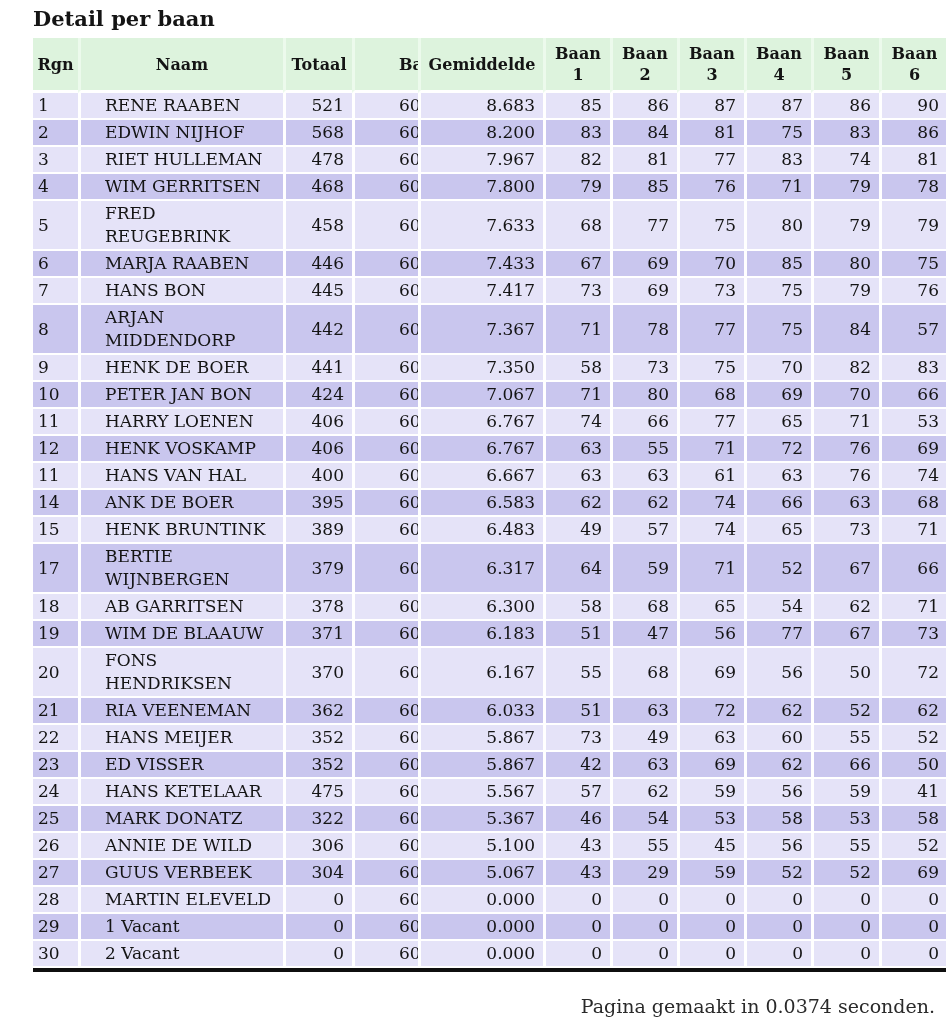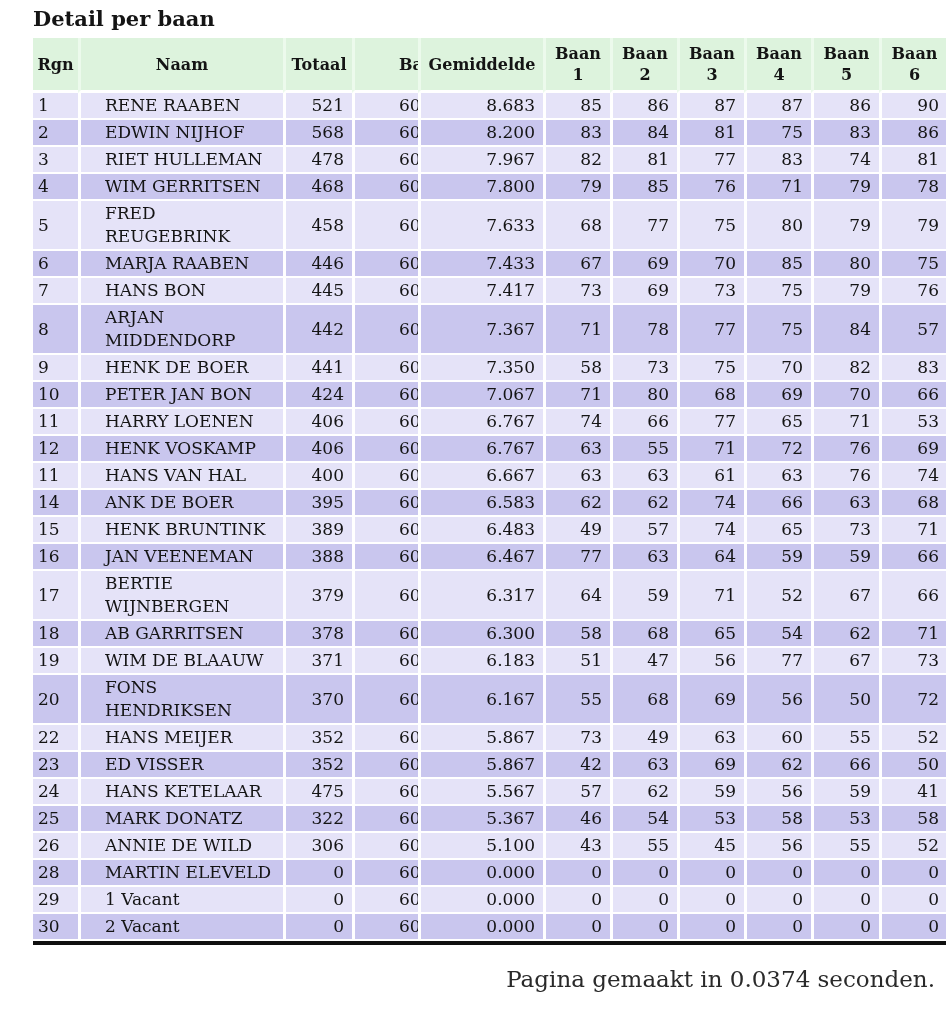--- a/index.html
+++ b/index.html
@@ -38,21 +38,21 @@
   .col-2{width:69px;}
   .col-3{width:66px;padding-left:44px;}
   .col-4{width:125px;}
   .col-5,.col-6,.col-7,.col-8{width:67px;}
   .col-9,.col-10{width:68px;}
   td.col-0{text-align:left;padding-left:5px;}
   td.col-1{text-align:left;padding-left:24px;}
   td.col-2,td.col-3,td.col-4,td.col-5,td.col-6,
   td.col-7,td.col-8,td.col-9,td.col-10{text-align:right;padding-right:8px;}
   .footer{
-    width:902px;text-align:right;font-size:23px;line-height:24px;
+    width:902px;text-align:right;font-size:19px;line-height:24px;
     margin-top:22px;color:#2a2a2a;
   }
 </style>
 </head>
 <body>
 
 <div class="page">
   <h1 class="title">Detail per baan</h1>
 
   <table class="score">
@@ -268,33 +268,20 @@
           <td class="col-3">60</td>
           <td class="col-4">6.483</td>
           <td class="col-5">49</td>
           <td class="col-6">57</td>
           <td class="col-7">74</td>
           <td class="col-8">65</td>
           <td class="col-9">73</td>
           <td class="col-10">71</td>
         </tr>
         <tr>
-          <td class="col-0">16</td>
-          <td class="col-1">JAN VEENEMAN</td>
-          <td class="col-2">388</td>
-          <td class="col-3">60</td>
-          <td class="col-4">6.467</td>
-          <td class="col-5">77</td>
-          <td class="col-6">63</td>
-          <td class="col-7">64</td>
-          <td class="col-8">59</td>
-          <td class="col-9">59</td>
-          <td class="col-10">66</td>
-        </tr>
-        <tr>
           <td class="col-0">17</td>
           <td class="col-1">BERTIE
 WIJNBERGEN</td>
           <td class="col-2">379</td>
           <td class="col-3">60</td>
           <td class="col-4">6.317</td>
           <td class="col-5">64</td>
           <td class="col-6">59</td>
           <td class="col-7">71</td>
           <td class="col-8">52</td>
@@ -334,20 +321,33 @@
           <td class="col-3">60</td>
           <td class="col-4">6.167</td>
           <td class="col-5">55</td>
           <td class="col-6">68</td>
           <td class="col-7">69</td>
           <td class="col-8">56</td>
           <td class="col-9">50</td>
           <td class="col-10">72</td>
         </tr>
         <tr>
+          <td class="col-0">21</td>
+          <td class="col-1">RIA VEENEMAN</td>
+          <td class="col-2">362</td>
+          <td class="col-3">60</td>
+          <td class="col-4">6.033</td>
+          <td class="col-5">51</td>
+          <td class="col-6">63</td>
+          <td class="col-7">72</td>
+          <td class="col-8">62</td>
+          <td class="col-9">52</td>
+          <td class="col-10">62</td>
+        </tr>
+        <tr>
           <td class="col-0">22</td>
           <td class="col-1">HANS MEIJER</td>
           <td class="col-2">352</td>
           <td class="col-3">60</td>
           <td class="col-4">5.867</td>
           <td class="col-5">73</td>
           <td class="col-6">49</td>
           <td class="col-7">63</td>
           <td class="col-8">60</td>
           <td class="col-9">55</td>
@@ -399,20 +399,33 @@
           <td class="col-3">60</td>
           <td class="col-4">5.100</td>
           <td class="col-5">43</td>
           <td class="col-6">55</td>
           <td class="col-7">45</td>
           <td class="col-8">56</td>
           <td class="col-9">55</td>
           <td class="col-10">52</td>
         </tr>
         <tr>
+          <td class="col-0">27</td>
+          <td class="col-1">GUUS VERBEEK</td>
+          <td class="col-2">304</td>
+          <td class="col-3">60</td>
+          <td class="col-4">5.067</td>
+          <td class="col-5">43</td>
+          <td class="col-6">29</td>
+          <td class="col-7">59</td>
+          <td class="col-8">52</td>
+          <td class="col-9">52</td>
+          <td class="col-10">69</td>
+        </tr>
+        <tr>
           <td class="col-0">28</td>
           <td class="col-1">MARTIN ELEVELD</td>
           <td class="col-2">0</td>
           <td class="col-3">60</td>
           <td class="col-4">0.000</td>
           <td class="col-5">0</td>
           <td class="col-6">0</td>
           <td class="col-7">0</td>
           <td class="col-8">0</td>
           <td class="col-9">0</td>

